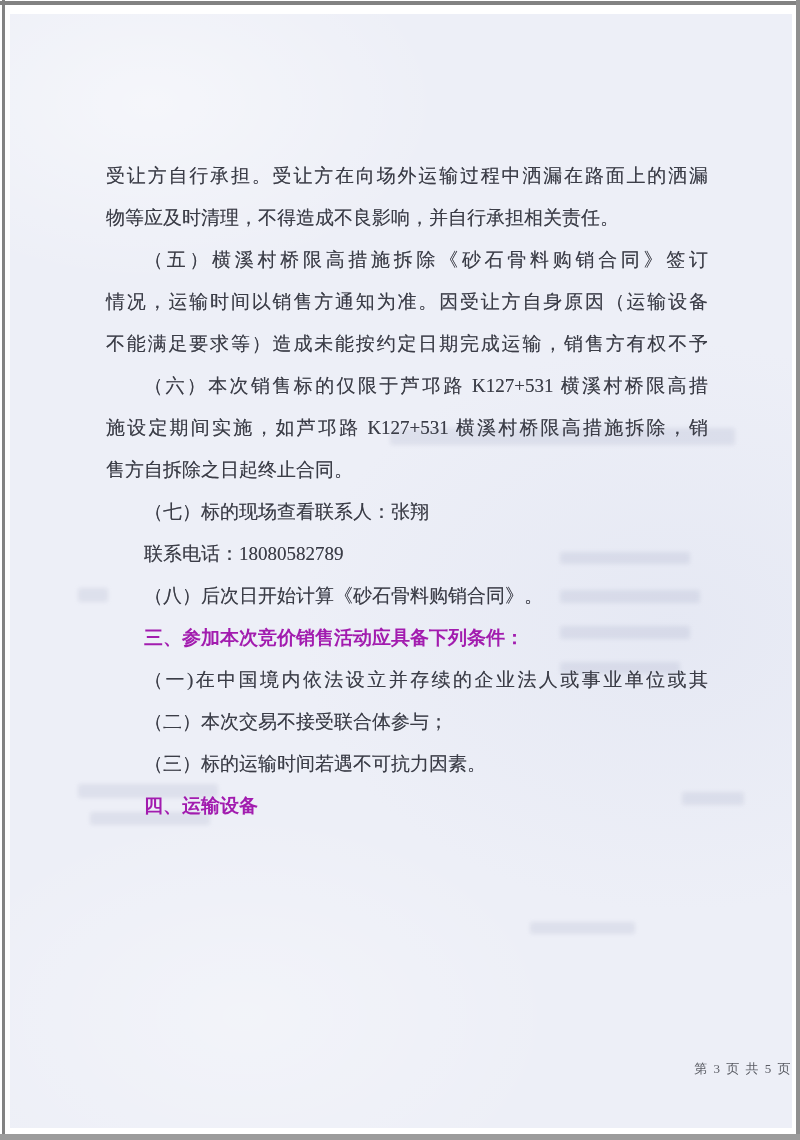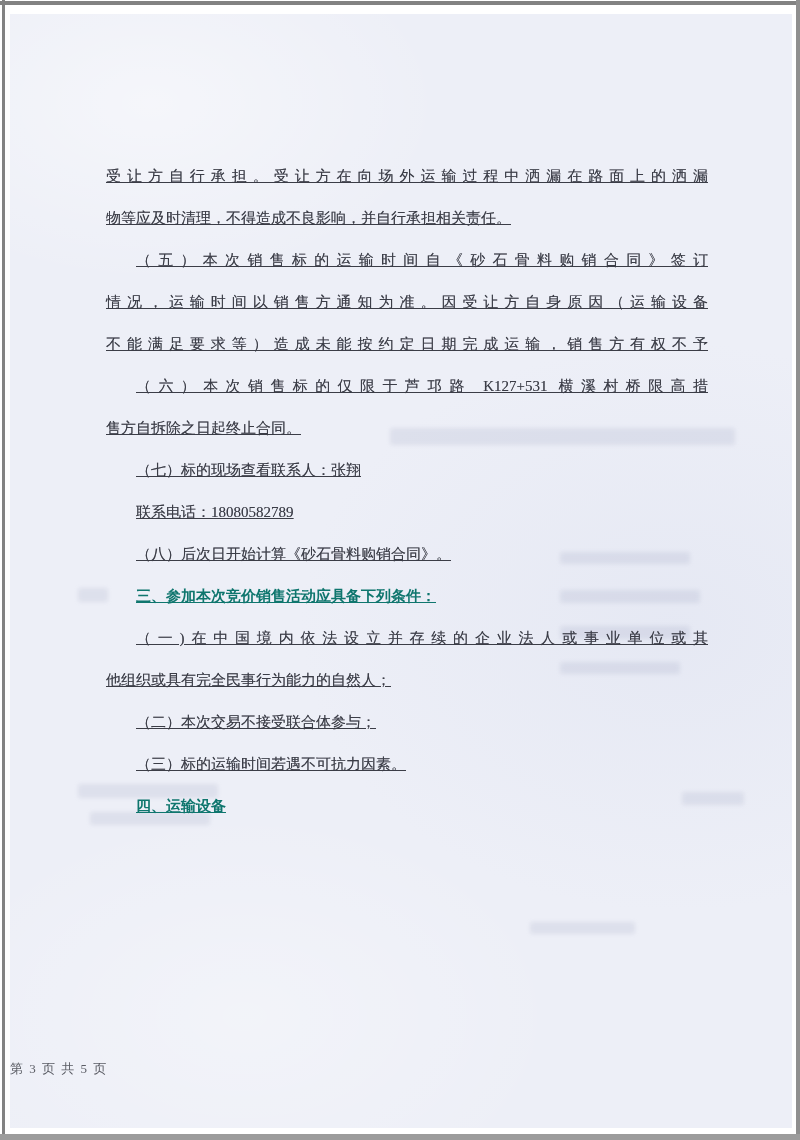--- a/index.html
+++ b/index.html
@@ -43,46 +43,45 @@
 
   .content {
     position: absolute;
     left: 96px;
     top: 141px;
     width: 602px;
   }
   .line {
     height: 42px;
     line-height: 42px;
-    font-size: 15px;
+    font-size: 19px;
     color: #3b3d47;
     white-space: nowrap;
     text-shadow: 0 0 0.6px rgba(59,61,71,0.55);
-    text-decoration: underline;
   }
   .line.just {
     text-align: justify;
     text-align-last: justify;
   }
   .line.ind {
     text-indent: 2em;
   }
   .line.bold {
     font-family: "Liberation Sans", sans-serif;
     font-weight: bold;
-    color: #0f766e;
+    color: #a21caf;
     text-shadow: none;
   }
 
   .footer {
     position: absolute;
     left: 0;
     top: 1046px;
     width: 100%;
-    text-align: left;
+    text-align: right;
     font-size: 13px;
     letter-spacing: 1.5px;
     color: #5a5c64;
   }
 
   .smudge {
     position: absolute;
     background: rgba(118, 126, 160, 0.13);
     filter: blur(2px);
     border-radius: 3px;
@@ -106,30 +105,30 @@
   <div class="smudge" style="left:550px; top:612px; width:130px; height:13px;"></div>
   <div class="smudge" style="left:550px; top:648px; width:120px; height:12px;"></div>
   <div class="smudge" style="left:68px;  top:770px; width:140px; height:14px;"></div>
   <div class="smudge" style="left:80px;  top:798px; width:120px; height:13px;"></div>
   <div class="smudge" style="left:672px; top:778px; width:62px;  height:13px;"></div>
   <div class="smudge" style="left:520px; top:908px; width:105px; height:12px;"></div>
 
   <div class="content">
       <div class="line just">受让方自行承担。受让方在向场外运输过程中洒漏在路面上的洒漏</div>
       <div class="line">物等应及时清理，不得造成不良影响，并自行承担相关责任。</div>
-      <div class="line just ind">（五）本次销售标的运输时间自《砂石骨料购销合同》签订</div>
+      <div class="line just ind">（五）横溪村桥限高措施拆除《砂石骨料购销合同》签订</div>
       <div class="line just">情况，运输时间以销售方通知为准。因受让方自身原因（运输设备</div>
       <div class="line just">不能满足要求等）造成未能按约定日期完成运输，销售方有权不予</div>
       <div class="line just ind">（六）本次销售标的仅限于芦邛路 K127+531 横溪村桥限高措</div>
+      <div class="line just">施设定期间实施，如芦邛路 K127+531 横溪村桥限高措施拆除，销</div>
       <div class="line">售方自拆除之日起终止合同。</div>
       <div class="line ind">（七）标的现场查看联系人：张翔</div>
       <div class="line ind">联系电话：18080582789</div>
       <div class="line ind">（八）后次日开始计算《砂石骨料购销合同》。</div>
       <div class="line ind bold">三、参加本次竞价销售活动应具备下列条件：</div>
       <div class="line just ind">（一)在中国境内依法设立并存续的企业法人或事业单位或其</div>
-      <div class="line">他组织或具有完全民事行为能力的自然人；</div>
       <div class="line ind">（二）本次交易不接受联合体参与；</div>
       <div class="line ind">（三）标的运输时间若遇不可抗力因素。</div>
       <div class="line ind bold">四、运输设备</div>
     </div>
 
   <div class="footer">第 3 页 共 5 页</div>
 </div>
 
 </body></html>

